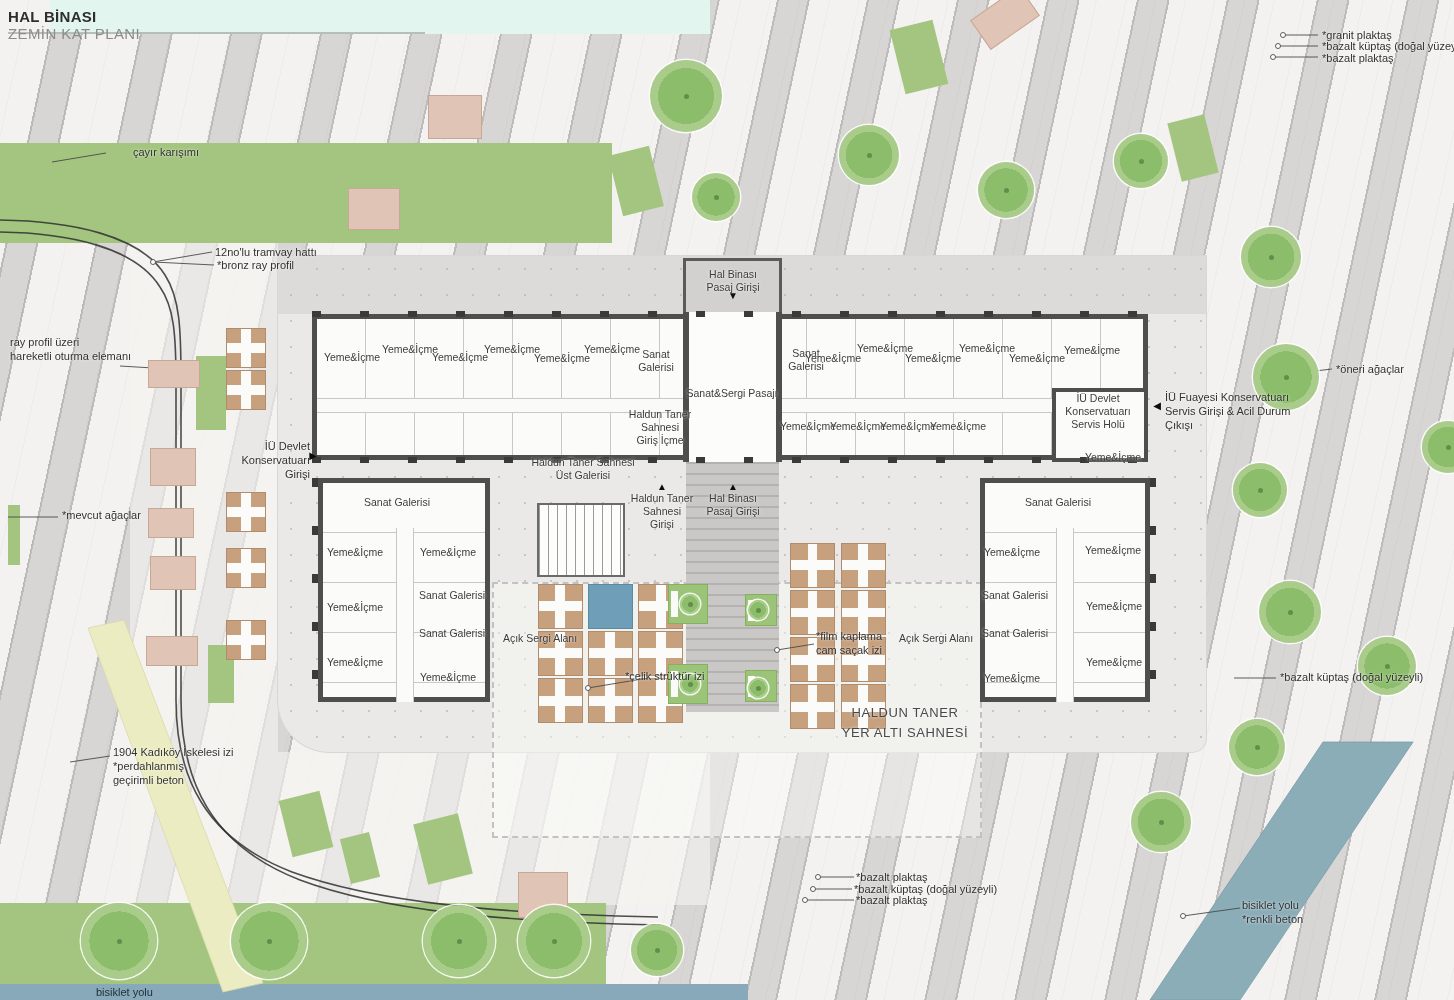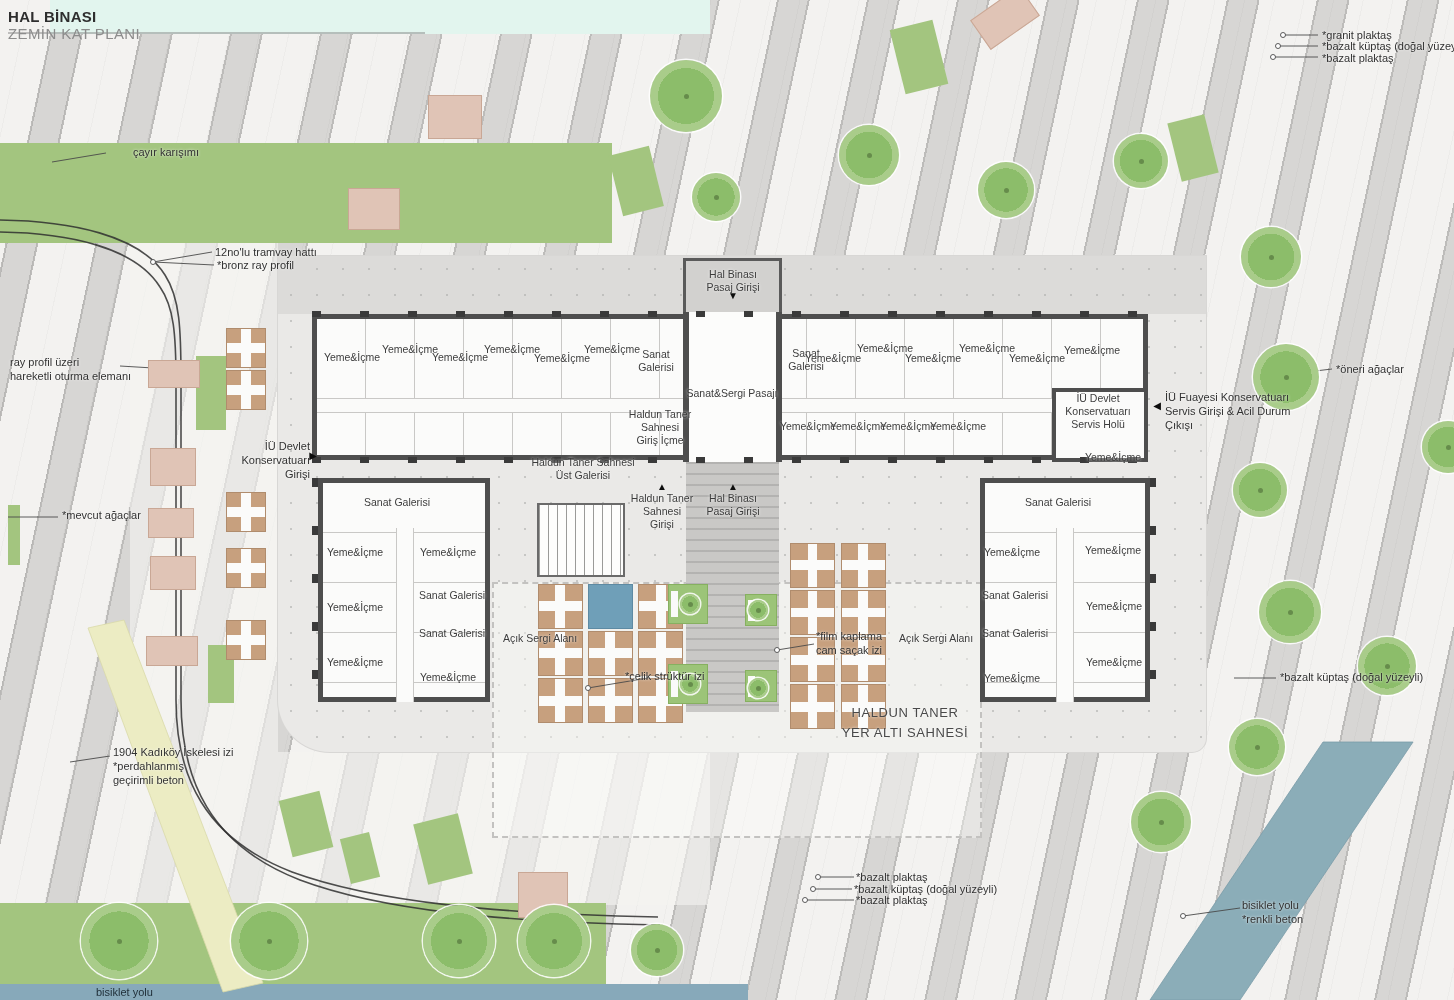--- a/index.html
+++ b/index.html
@@ -376,21 +376,21 @@
     </div>
     <div class="plan-label ann" style="left: 110px; top: 146px; padding-left: 23px;">
       <div>çayır karışımı</div>
     </div>
     <div class="plan-label ann" style="left: 215px; top: 246px;">
       <div>12no'lu tramvay hattı</div>
     </div>
     <div class="plan-label ann" style="left: 217px; top: 259px;">
       <div>*bronz ray profil</div>
     </div>
-    <div class="plan-label ann" style="left: 10px; top: 356px;">
+    <div class="plan-label ann" style="left: 10px; top: 336px;">
       <div>ray profil üzeri</div>
       <div>hareketli oturma elemanı</div>
     </div>
     <div class="plan-label ann right" style="left: 310px; top: 440px;">
       <div>İÜ Devlet</div>
       <div>Konservatuarı</div>
       <div>Girişi</div>
     </div>
     <div class="plan-label ann" style="left: 62px; top: 509px;">
       <div>*mevcut ağaçlar</div>

